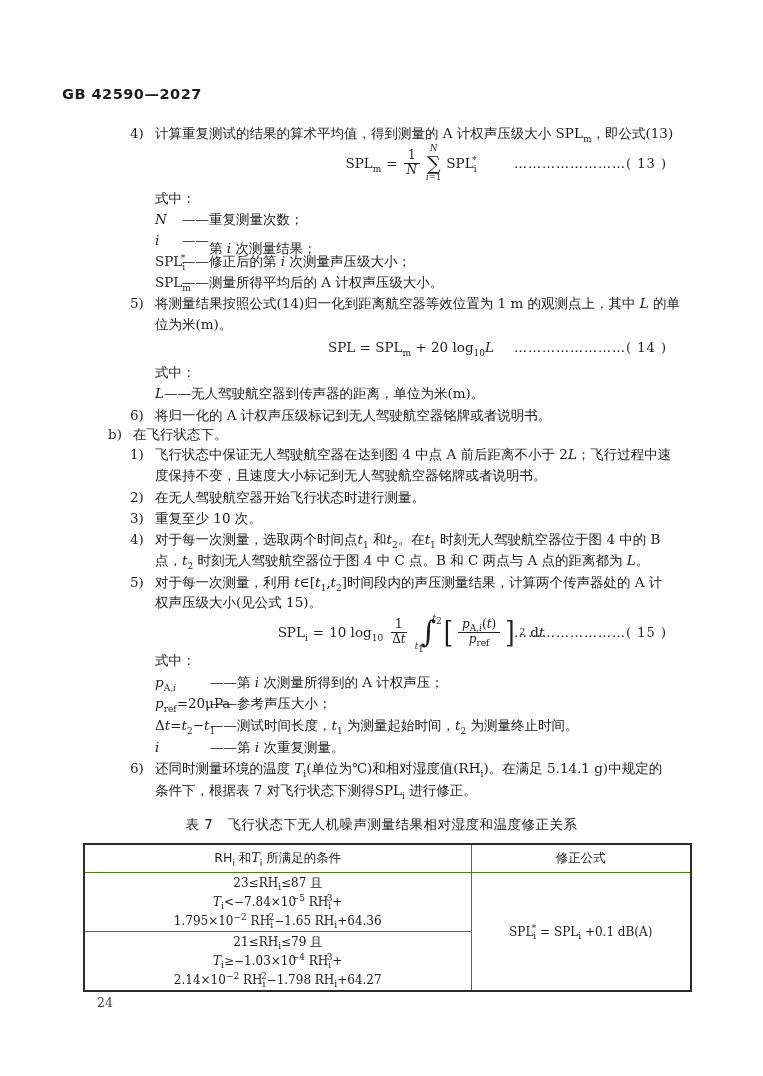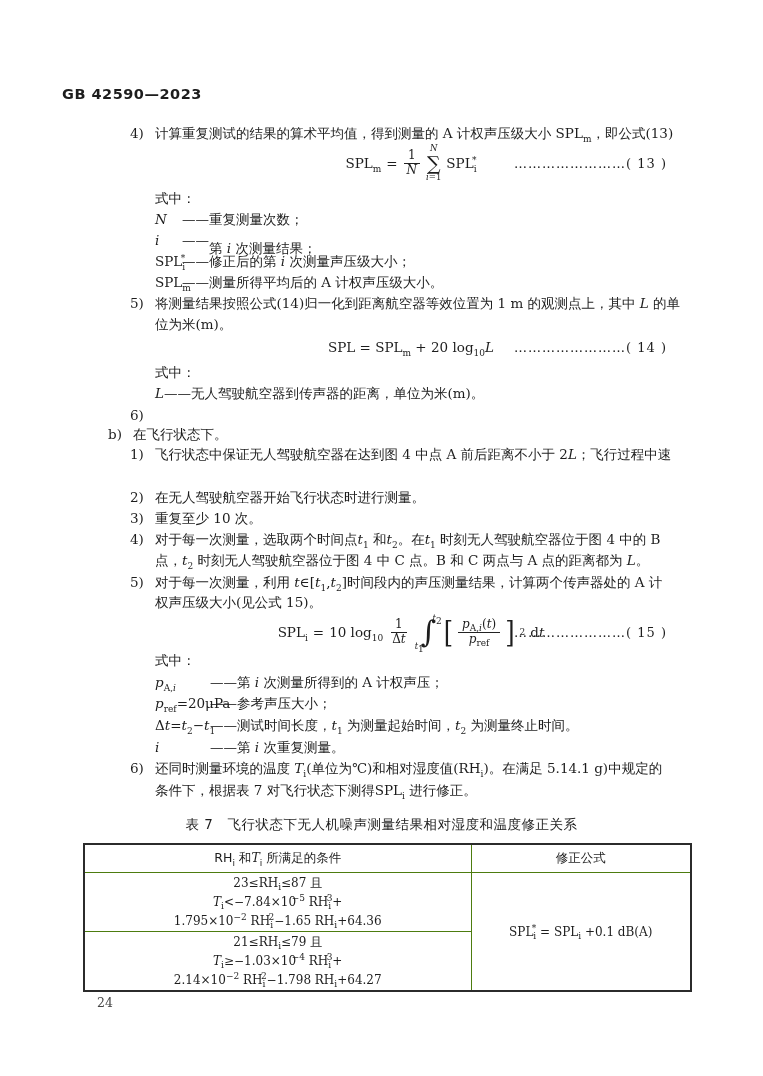--- a/index.html
+++ b/index.html
@@ -58,21 +58,21 @@
                 font-family:"DejaVu Sans","Liberation Sans",sans-serif; }
   table.t7 td.cond { height:58px; }
   table.t7 td .cl { line-height:19px; }
   .page-num { position:absolute; left:97px; top:995px; font-size:12.5px; color:#444; }
 </style>
 </head>
 <body>
 
 <div class="page">
 
-  <div class="std-no">GB 42590—2023</div>
+  <div class="std-no">GB 42590—2027</div>
 
   <span class="ln" style="left:130px;top:125px">4)</span>
   <span class="ln" style="left:155px;top:125px">计算重复测试的结果的算术平均值，得到测量的 A 计权声压级大小 SPL<sub>m</sub>，即公式(13)</span>
 
   <div class="formula" style="top:143px;height:40px">
     <div class="f-math">
       <span>SPL<sub>m</sub></span>
       <span>=</span>
       <span class="frac">
         <span class="fn">1</span>
@@ -118,26 +118,28 @@
     </div>
     <div class="f-leader">
       <span>……………………</span><span>( 14 )</span>
     </div>
   </div>
 
   <span class="ln" style="left:155px;top:364px">式中：</span>
   <span class="ln" style="left:155px;top:385px"><i>L</i>——无人驾驶航空器到传声器的距离，单位为米(m)。</span>
 
   <span class="ln" style="left:130px;top:407px">6)</span>
+  <span class="ln" style="left:155px;top:407px">将归一化的 A 计权声压级标记到无人驾驶航空器铭牌或者说明书。</span>
 
   <span class="ln" style="left:108px;top:426px">b)</span>
   <span class="ln" style="left:133px;top:426px">在飞行状态下。</span>
 
   <span class="ln" style="left:130px;top:446px">1)</span>
   <span class="ln" style="left:155px;top:446px">飞行状态中保证无人驾驶航空器在达到图 4 中点 A 前后距离不小于 2<i>L</i>；飞行过程中速</span>
+  <span class="ln" style="left:155px;top:467px">度保持不变，且速度大小标记到无人驾驶航空器铭牌或者说明书。</span>
 
   <span class="ln" style="left:130px;top:489px">2)</span>
   <span class="ln" style="left:155px;top:489px">在无人驾驶航空器开始飞行状态时进行测量。</span>
   <span class="ln" style="left:130px;top:510px">3)</span>
   <span class="ln" style="left:155px;top:510px">重复至少 10 次。</span>
 
   <span class="ln" style="left:130px;top:531px">4)</span>
   <span class="ln" style="left:155px;top:531px">对于每一次测量，选取两个时间点<i>t</i><sub>1</sub> 和<i>t</i><sub>2</sub>。在<i>t</i><sub>1</sub> 时刻无人驾驶航空器位于图 4 中的 B</span>
   <span class="ln" style="left:155px;top:552px">点，<i>t</i><sub>2</sub> 时刻无人驾驶航空器位于图 4 中 C 点。B 和 C 两点与 A 点的距离都为 <i>L</i>。</span>
 

